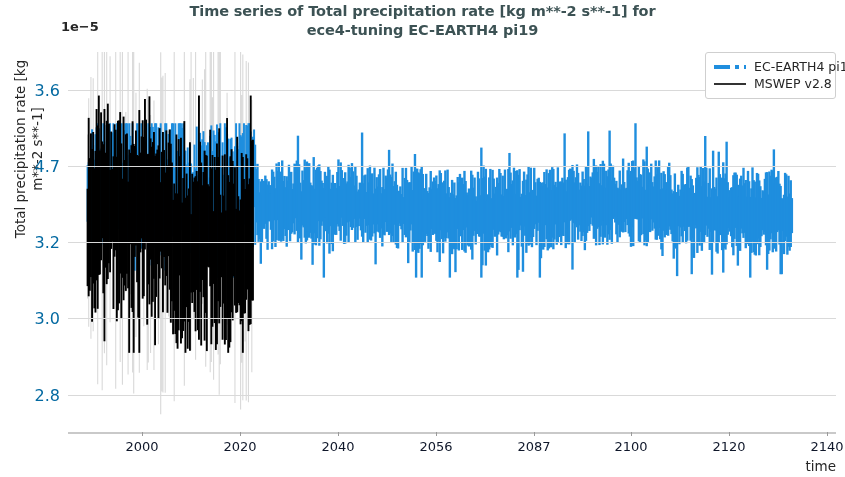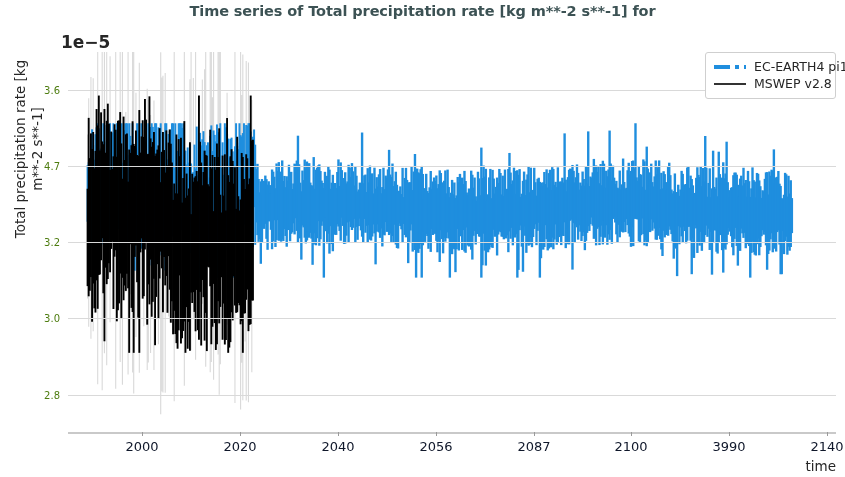--- a/index.html
+++ b/index.html
@@ -65,39 +65,39 @@
     top: 432px;
     width: 1px;
     height: 4px;
     background: #9a9a9a;
   }
   .ytl-wrap {
     position: absolute;
     width: 52px;
     left: 8px;
     text-align: right;
-    color: #4d7c0f;
-    font-size: 10px;
+    color: #0369a1;
+    font-size: 16px;
     line-height: 13px;
   }
   .xtl-wrap {
     position: absolute;
     top: 440px;
     width: 60px;
     text-align: center;
     color: #0f172a;
     font-size: 13px;
     line-height: 13px;
   }
   #offset-text {
     position: absolute;
     left: 61px;
-    top: 36px;
+    top: 20px;
     color: #262626;
-    font-size: 17px;
+    font-size: 13px;
     font-weight: bold;
     line-height: 13px;
   }
   #xlabel {
     position: absolute;
     left: 68px;
     top: 459px;
     width: 768px;
     text-align: right;
     color: #262626;
@@ -150,20 +150,21 @@
   }
   svg { display: block; }
 </style>
 </head>
 <body>
 
 <div id="figure">
 
   <div id="chart-title">
     <span class="t-line">Time series of Total precipitation rate [kg m**-2 s**-1] for</span>
+    <span class="t-line">ece4-tuning EC-EARTH4 pi19</span>
   </div>
 
   <div id="offset-text">1e−5</div>
 
   <div id="ylabel">
     <span class="y-line">Total precipitation rate [kg</span>
     <span class="y-line">m**-2 s**-1]</span>
   </div>
 
   <div class="ytl-wrap" style="top:84px">3.6</div>
@@ -1030,21 +1031,21 @@
   <div class="xtick-mark" style="left:631px"></div>
   <div class="xtick-mark" style="left:729px"></div>
   <div class="xtick-mark" style="left:827px"></div>
 
   <div class="xtl-wrap" style="left:112px">2000</div>
   <div class="xtl-wrap" style="left:210px">2020</div>
   <div class="xtl-wrap" style="left:308px">2040</div>
   <div class="xtl-wrap" style="left:406px">2056</div>
   <div class="xtl-wrap" style="left:504px">2087</div>
   <div class="xtl-wrap" style="left:601px">2100</div>
-  <div class="xtl-wrap" style="left:699px">3990</div>
+  <div class="xtl-wrap" style="left:699px">2120</div>
   <div class="xtl-wrap" style="left:797px">2140</div>
 
   <div id="xlabel">time</div>
 
   <div id="legend">
     <div class="legend-row">
       <span class="legend-swatch">
         <svg width="34" height="12" viewBox="0 0 34 12">
           <line x1="1" y1="6" x2="33" y2="6" stroke="#1f8ede" stroke-width="4" stroke-dasharray="16 5 4 5"></line>
         </svg>

